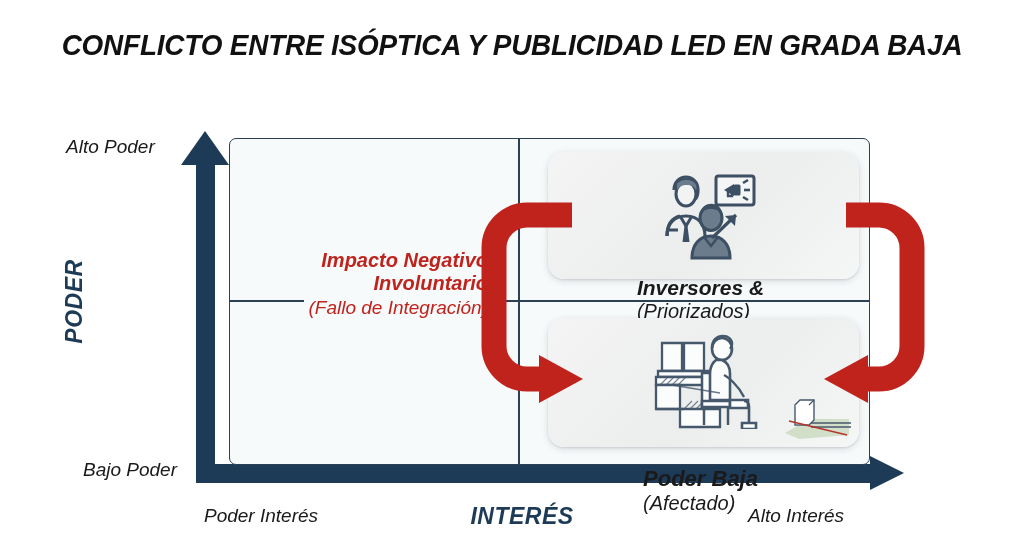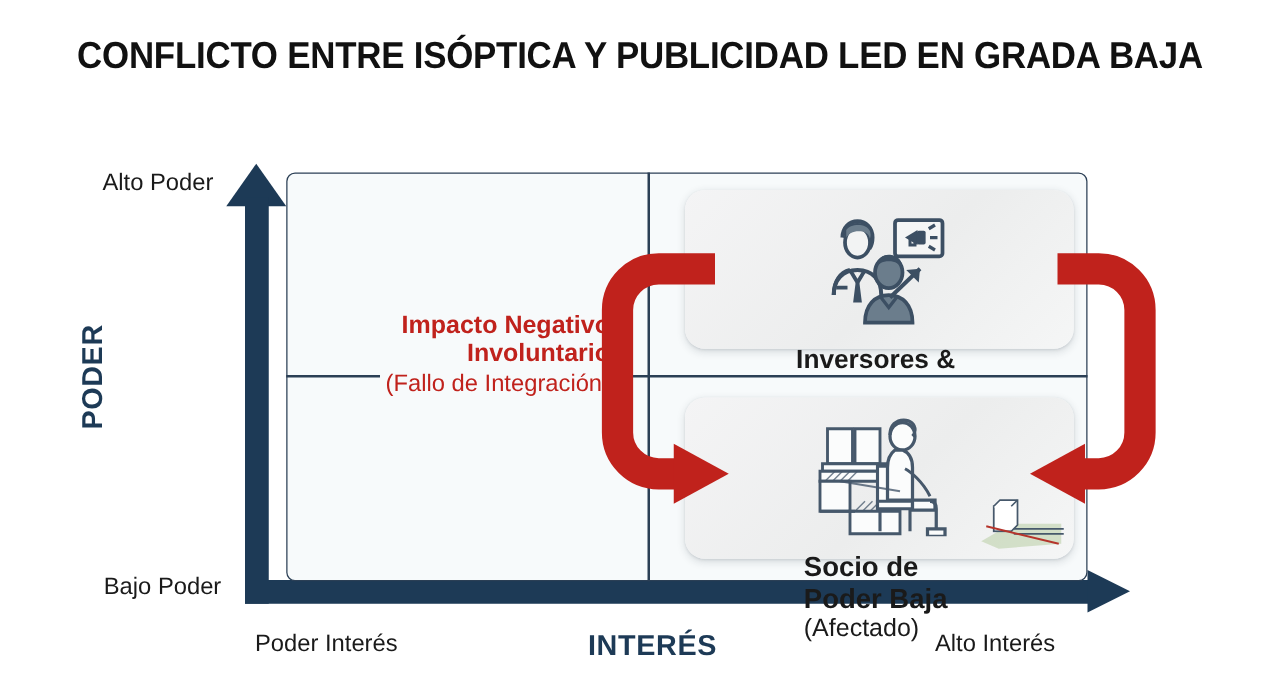--- a/index.html
+++ b/index.html
@@ -3,21 +3,21 @@
 <meta charset="utf-8">
 <style>
   html,body{margin:0;padding:0;}
   body{
     width:1024px;height:558px;
     background:#ffffff;
     font-family:"Liberation Sans", sans-serif;
     overflow:hidden;
     position:relative;
   }
-  #stage{position:absolute;left:0;top:0;width:1024px;height:558px;}
+  #stage{position:absolute;left:0;top:0;width:1024px;height:558px;font-style:italic;}
 
   
   .title{
     position:absolute;
     left:0;top:28px;width:1024px;
     text-align:center;
     font-size:30px;
     font-weight:bold;
     letter-spacing:-0.2px;
     color:#111111;
@@ -57,21 +57,21 @@
     border-left:34px solid #1d3a56;
   }
 
   .lbl{
     position:absolute;
     color:#1a1a1a;
     font-size:19px;
     white-space:nowrap;
     font-family:"Liberation Sans", sans-serif;
   }
-  .lbl-alto-poder{left:82px;top:136px;}
+  .lbl-alto-poder{left:66px;top:136px;}
   .lbl-bajo-poder{left:83px;top:459px;}
   .lbl-bajo-interes{left:204px;top:505px;}
   .lbl-alto-interes{left:748px;top:505px;}
 
   .axis-name{
     position:absolute;
     color:#1d3a56;
     font-weight:bold;
     font-size:23px;
     letter-spacing:0.5px;
@@ -241,20 +241,21 @@
         <line x1="93" y1="15" x2="98" y2="12" stroke="#3c4f63" stroke-width="2.6"></line>
         <line x1="94" y1="22" x2="100" y2="22" stroke="#3c4f63" stroke-width="2.6"></line>
         <line x1="93" y1="29" x2="98" y2="32" stroke="#3c4f63" stroke-width="2.6"></line>
 
         <path d="M62 70l24-23" stroke="#3c4f63" stroke-width="3.2"></path>
         <path d="M86 47l-11 1 10 10z" fill="#3c4f63"></path>
       </svg>
     </div>
     <div class="card-text">
       <span>Inversores &amp;</span><br>
+      <span class="sub">(Priorizados)</span>
     </div>
   </div>
 
   <div class="card card-bottom">
     <div class="card-icon">
       <svg width="116" height="98" viewBox="0 0 116 98" fill="none">
 
         <path d="M16 12h20v28H16z" stroke="#46586b" stroke-width="2.3" fill="#fbfcfc"></path>
         <path d="M38 12h20v28H38z" stroke="#46586b" stroke-width="2.3" fill="#fbfcfc"></path>
         <path d="M12 40h52v6H12z" stroke="#46586b" stroke-width="2.3" fill="#fbfcfc"></path>
@@ -284,21 +285,21 @@
         <path d="M70 29c-4 3-6 8-6 14v26h20V43c0-7-3-12-8-14z" stroke="#46586b" stroke-width="2.6" fill="#fbfcfc"></path>
         <path d="M84 69h18v8H84z" stroke="#46586b" stroke-width="2.6" fill="#fbfcfc"></path>
         <path d="M98 70c3 0 5 2 5 6v20" stroke="#46586b" stroke-width="2.6" fill="none"></path>
         <path d="M96 92h14v6H96z" stroke="#46586b" stroke-width="2.6" fill="#fbfcfc"></path>
         <path d="M78 44c4 2 14 10 20 22" stroke="#46586b" stroke-width="2.4" fill="none"></path>
 
         <line x1="26" y1="54" x2="74" y2="62" stroke="#46586b" stroke-width="1.6" opacity=".8"></line>
       </svg>
     </div>
     <div class="card-text">
-      <span>Socio de</span><br>
+      <br>
       <span>Poder Baja</span>
       <span class="sub">(Afectado)</span>
     </div>
     <svg class="mini-pitch" viewBox="0 0 74 50">
       <polygon points="6,40 30,26 70,26 70,42 20,46" fill="#cddbc0" opacity=".85"></polygon>
       <rect x="16" y="12" width="14" height="20" fill="#ffffff" stroke="#46586b" stroke-width="1.4"></rect>
       <path d="M16 12l5-5h14v20l-5 5" fill="#ffffff" stroke="#46586b" stroke-width="1.4"></path>
       <line x1="30" y1="12" x2="35" y2="7" stroke="#46586b" stroke-width="1.3"></line>
       <line x1="32" y1="30" x2="72" y2="30" stroke="#46586b" stroke-width="1.4"></line>
       <line x1="32" y1="34" x2="72" y2="34" stroke="#46586b" stroke-width="1.4"></line>

